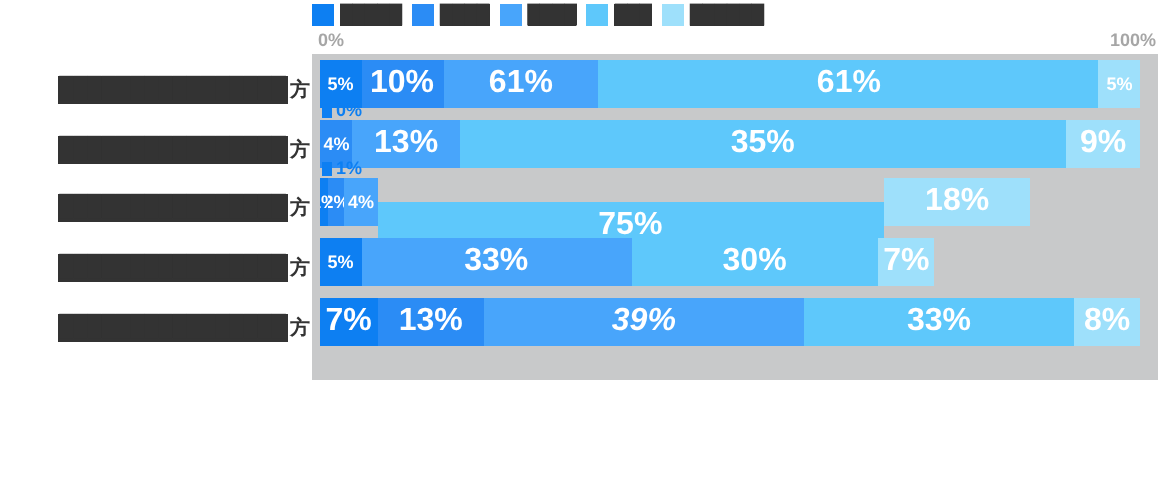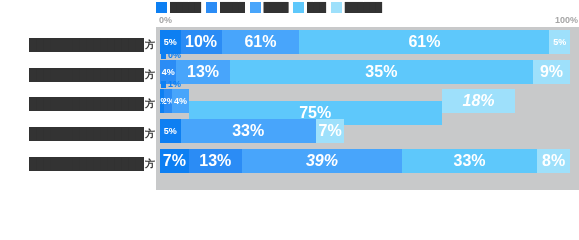--- a/index.html
+++ b/index.html
@@ -258,31 +258,34 @@
         </div>
         <div class="seg" style="width: 8.2px; background: rgb(43, 140, 245);">
           <span class="seg-label tiny">2%</span>
         </div>
         <div class="seg" style="width: 16.4px; background: rgb(72, 165, 251);">
           <span class="seg-label tiny">4%</span>
         </div>
         <div class="seg" style="width: 253px; background: rgb(94, 200, 251); margin-top: 12px;">
           <span class="seg-label">75%</span>
         </div>
-        <div class="seg" style="width: 73.8px; background: rgb(158, 224, 251); font-style: italic;">
+        <div class="seg" style="width: 73.8px; background: rgb(158, 224, 251);">
           <span class="seg-label">18%</span>
         </div>
       </div>
       <div class="bar-row" style="top: 92px; left: 4px; width: 410px;">
         <div class="seg" style="width: 20.5px; background: rgb(13, 127, 242);">
           <span class="seg-label tiny">5%</span>
         </div>
         <div class="seg" style="width: 135.3px; background: rgb(72, 165, 251);">
           <span class="seg-label">33%</span>
         </div>
+        <div class="seg" style="width: 123px; background: rgb(94, 200, 251);">
+          <span class="seg-label">30%</span>
+        </div>
         <div class="seg" style="width: 28.7px; background: rgb(158, 224, 251);">
           <span class="seg-label">7%</span>
         </div>
       </div>
       <div class="bar-row" style="top: 122px; left: 4px; width: 410px;">
         <div class="seg" style="width: 28.7px; background: rgb(13, 127, 242);">
           <span class="seg-label">7%</span>
         </div>
         <div class="seg" style="width: 53.3px; background: rgb(43, 140, 245);">
           <span class="seg-label">13%</span>

